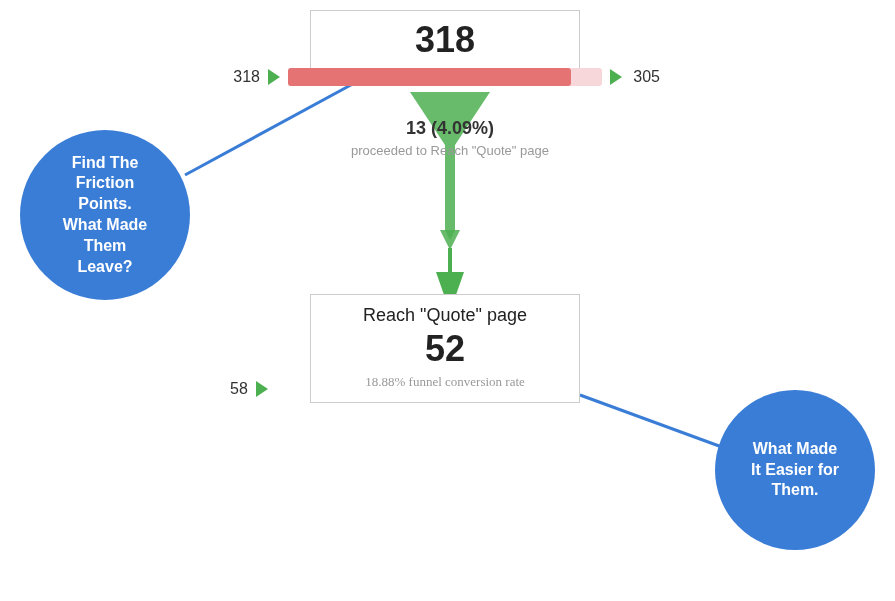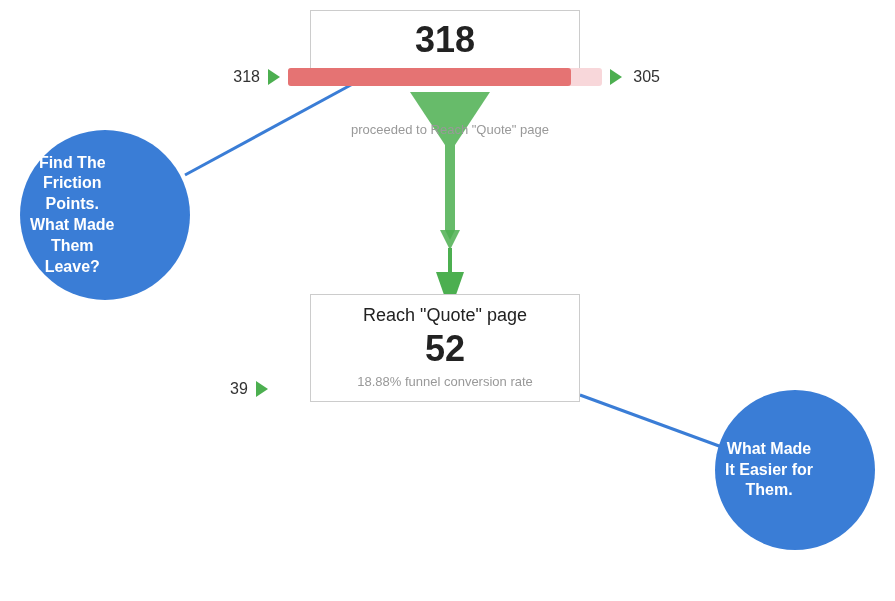--- a/index.html
+++ b/index.html
@@ -116,20 +116,21 @@
     }
     .bottom-box .big-number {
       font-size: 36px;
       font-weight: bold;
       color: #222;
       margin: 2px 0 4px;
     }
     .bottom-box .conv-text {
       font-size: 13px;
       color: #999;
+      font-family: Liberation Serif, serif;
     }
 
     
     .bottom-row {
       position: absolute;
       top: 380px;
       left: 230px;
       display: flex;
       align-items: center;
       gap: 8px;
@@ -141,21 +142,21 @@
     }
 
     
     .bubble {
       position: absolute;
       border-radius: 50%;
       background: #3a7dd6;
       color: #fff;
       display: flex;
       align-items: center;
-      justify-content: flex-start;
+      justify-content: center;
       text-align: center;
       font-size: 18px;
       font-weight: bold;
       line-height: 1.3;
       padding: 10px;
     }
     .bubble-left {
       width: 170px;
       height: 170px;
       top: 130px;
@@ -202,31 +203,32 @@
   <span class="side-num">318</span>
   <div class="arrow-right"></div>
   <div class="progress-bar-container">
     <div class="progress-bar-fill"></div>
   </div>
   <div class="arrow-right"></div>
   <span class="side-num side-num-right">305</span>
 </div>
 
 <div class="funnel-info">
+  <div class="pct-text">13 (4.09%)</div>
   <div class="sub-text">proceeded to Reach "Quote" page</div>
 </div>
 
 <div class="bottom-box">
   <div class="box-title">Reach "Quote" page</div>
   <div class="big-number">52</div>
   <div class="conv-text">18.88% funnel conversion rate</div>
 </div>
 
 <div class="bottom-row">
-  <span class="side-num">39</span>
+  <span class="side-num">58</span>
   <div class="arrow-right"></div>
 </div>
 
 <div class="bubble bubble-left">
   <span style="white-space: pre-line; font-size:16px;">Find The
 Friction
 Points.
 What Made
 Them
 Leave?</span>

